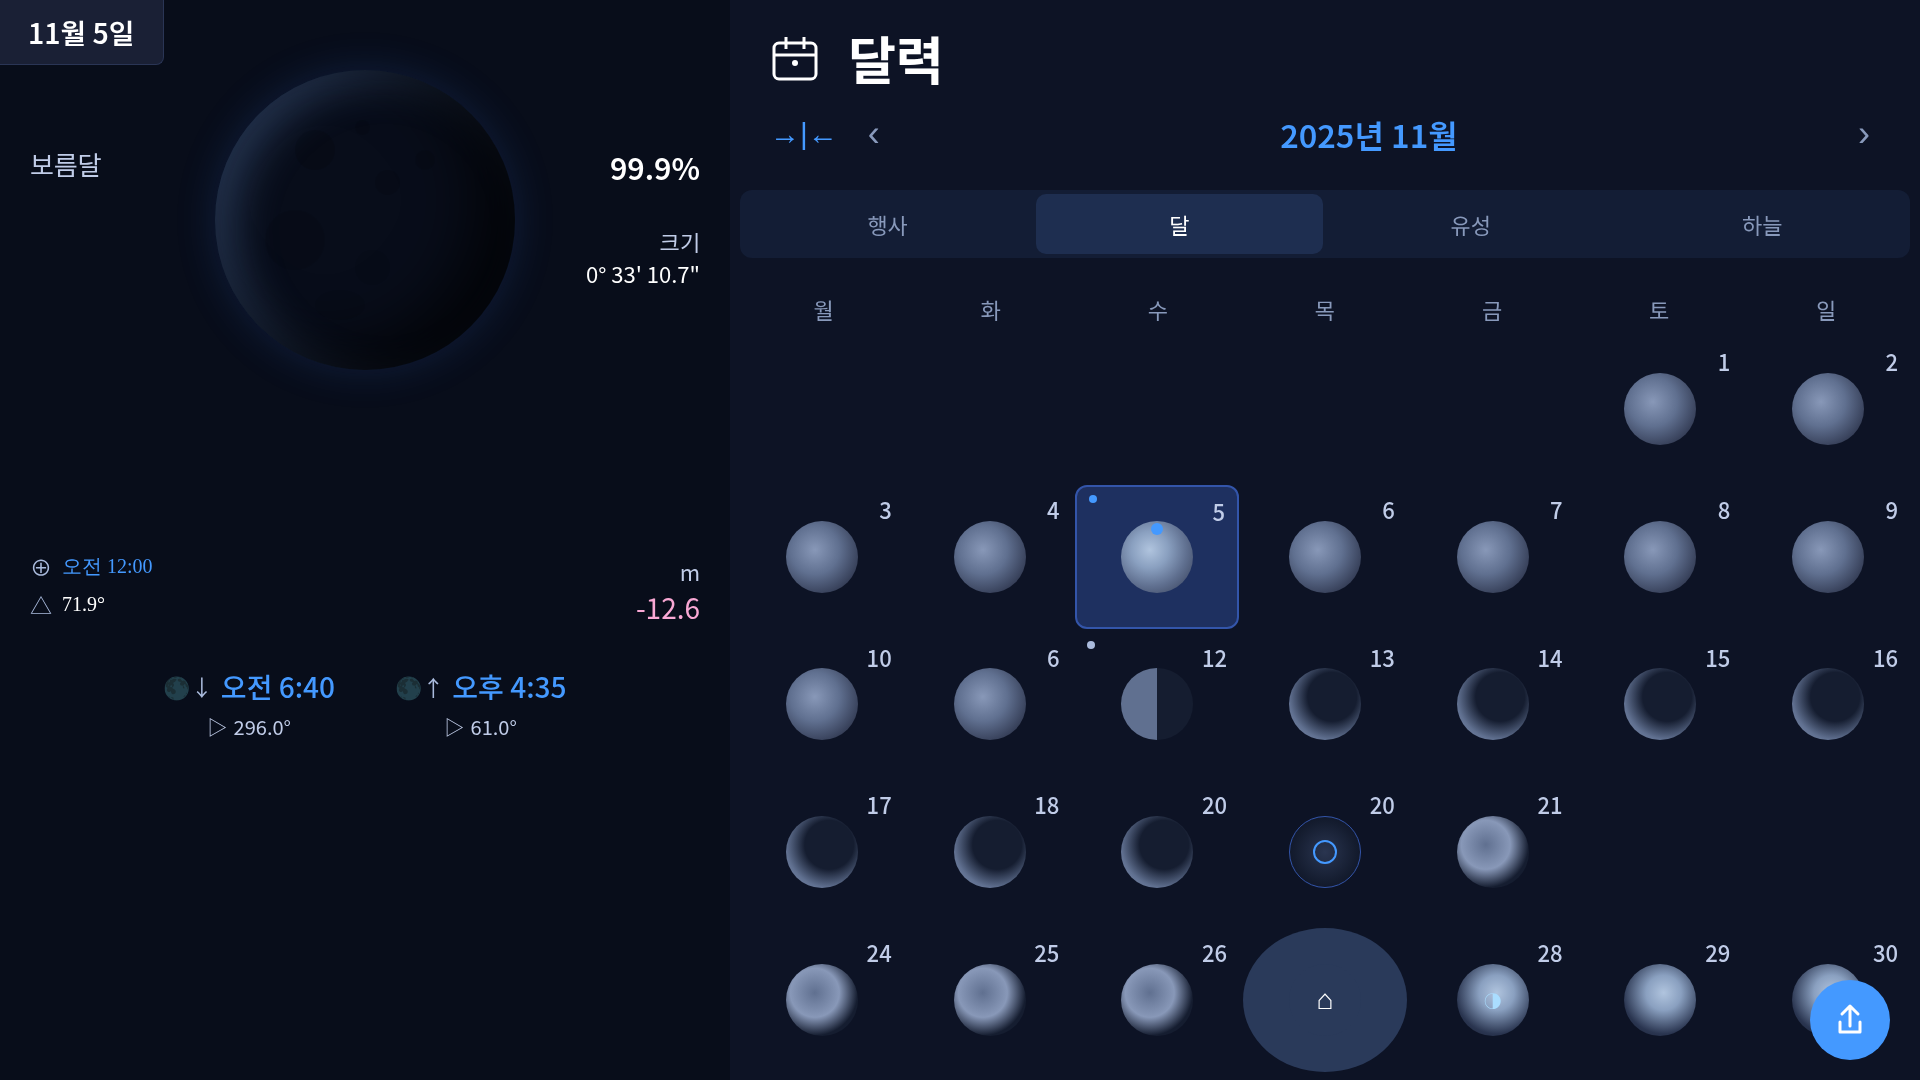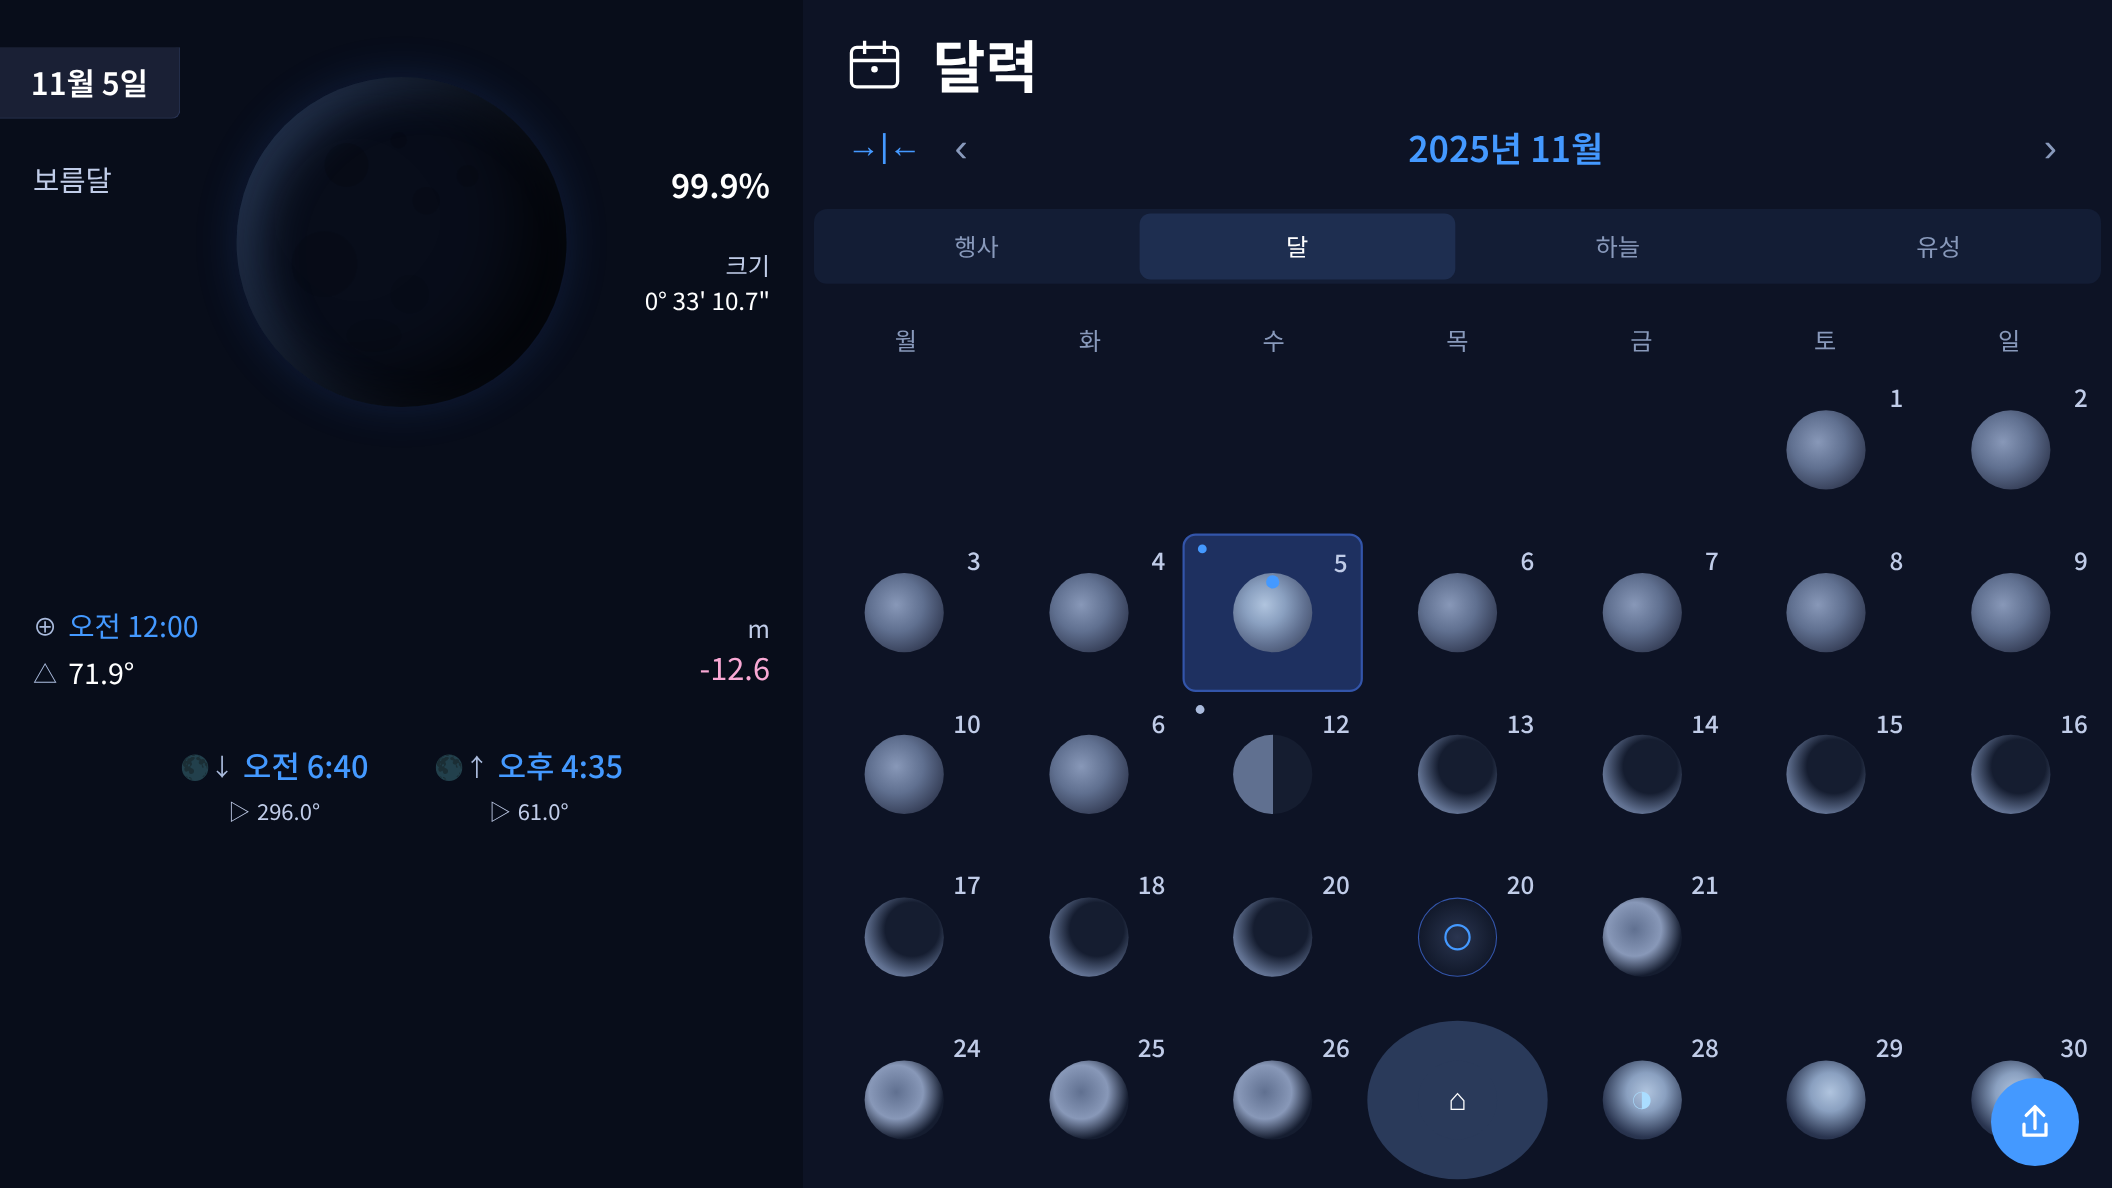--- a/index.html
+++ b/index.html
@@ -29,21 +29,20 @@
       left: 0;
       background: #1a2035;
       border: 1px solid #2a3555;
       border-top: none;
       border-left: none;
       padding: 12px 28px;
       font-size: 28px;
       font-weight: 600;
       color: #ffffff;
       border-radius: 0 0 8px 0;
-      margin-top: 43px;
     }
 
     .moon-label {
       position: absolute;
       top: 75px;
       left: 30px;
       font-size: 26px;
       color: #c0cce8;
     }
 
@@ -336,21 +335,21 @@
       position: relative;
     }
 
     .detail-row {
       display: flex;
       align-items: center;
       margin-bottom: 6px;
     }
 
     .detail-icon { font-size: 22px; margin-right: 10px; color: #aabbdd; }
-    .detail-text { font-size: 26px; }
+    .detail-text { font-size: 20px; font-family: Liberation Serif, serif; }
     .detail-blue { color: #4499ff; }
     .detail-white { color: #ffffff; text-align: center; }
 
     .magnitude-row {
       display: flex;
       flex-direction: column;
       position: absolute;
       right: 30px;
       top: 185px;
     }
@@ -448,22 +447,22 @@
       <span>→|←</span>
     </button>
     <button class="nav-chevron">‹</button>
     <span class="current-month">2025년 11월</span>
     <button class="nav-chevron">›</button>
   </div>
 
   <div class="tab-row">
     <div class="tab-item">행사</div>
     <div class="tab-item active">달</div>
+    <div class="tab-item">유성</div>
     <div class="tab-item">하늘</div>
-    <div class="tab-item">유성</div>
   </div>
 
   <div class="calendar-grid">
 
     <div class="day-headers">
       <div class="day-header">월</div>
       <div class="day-header">화</div>
       <div class="day-header">수</div>
       <div class="day-header">목</div>
       <div class="day-header">금</div>

